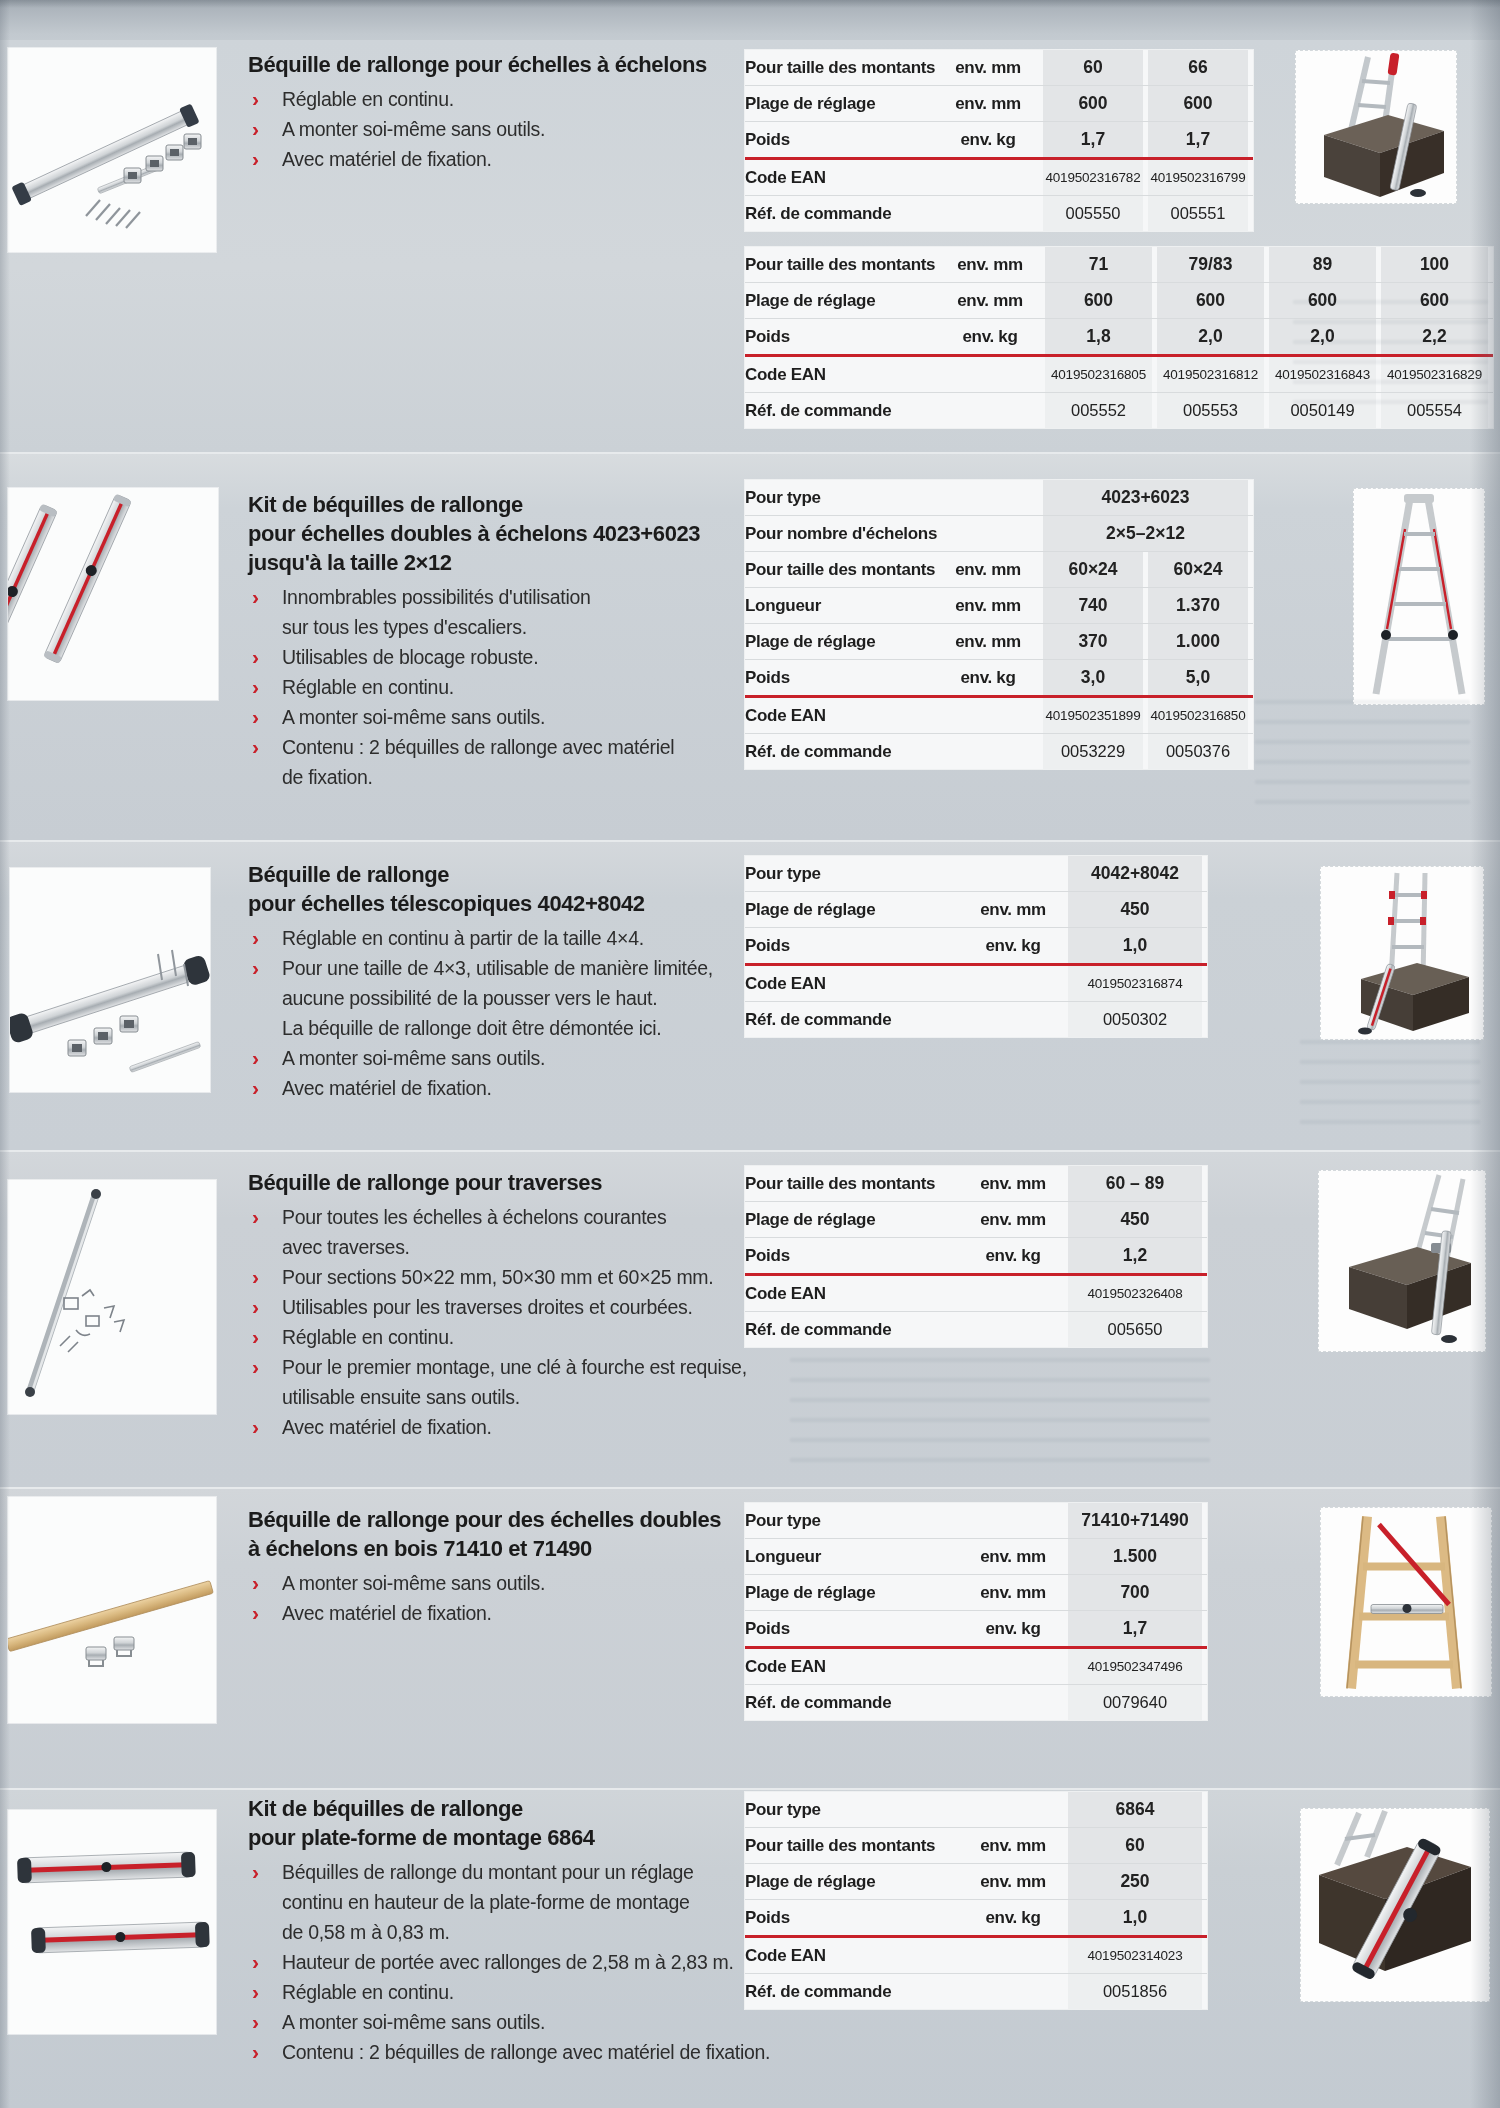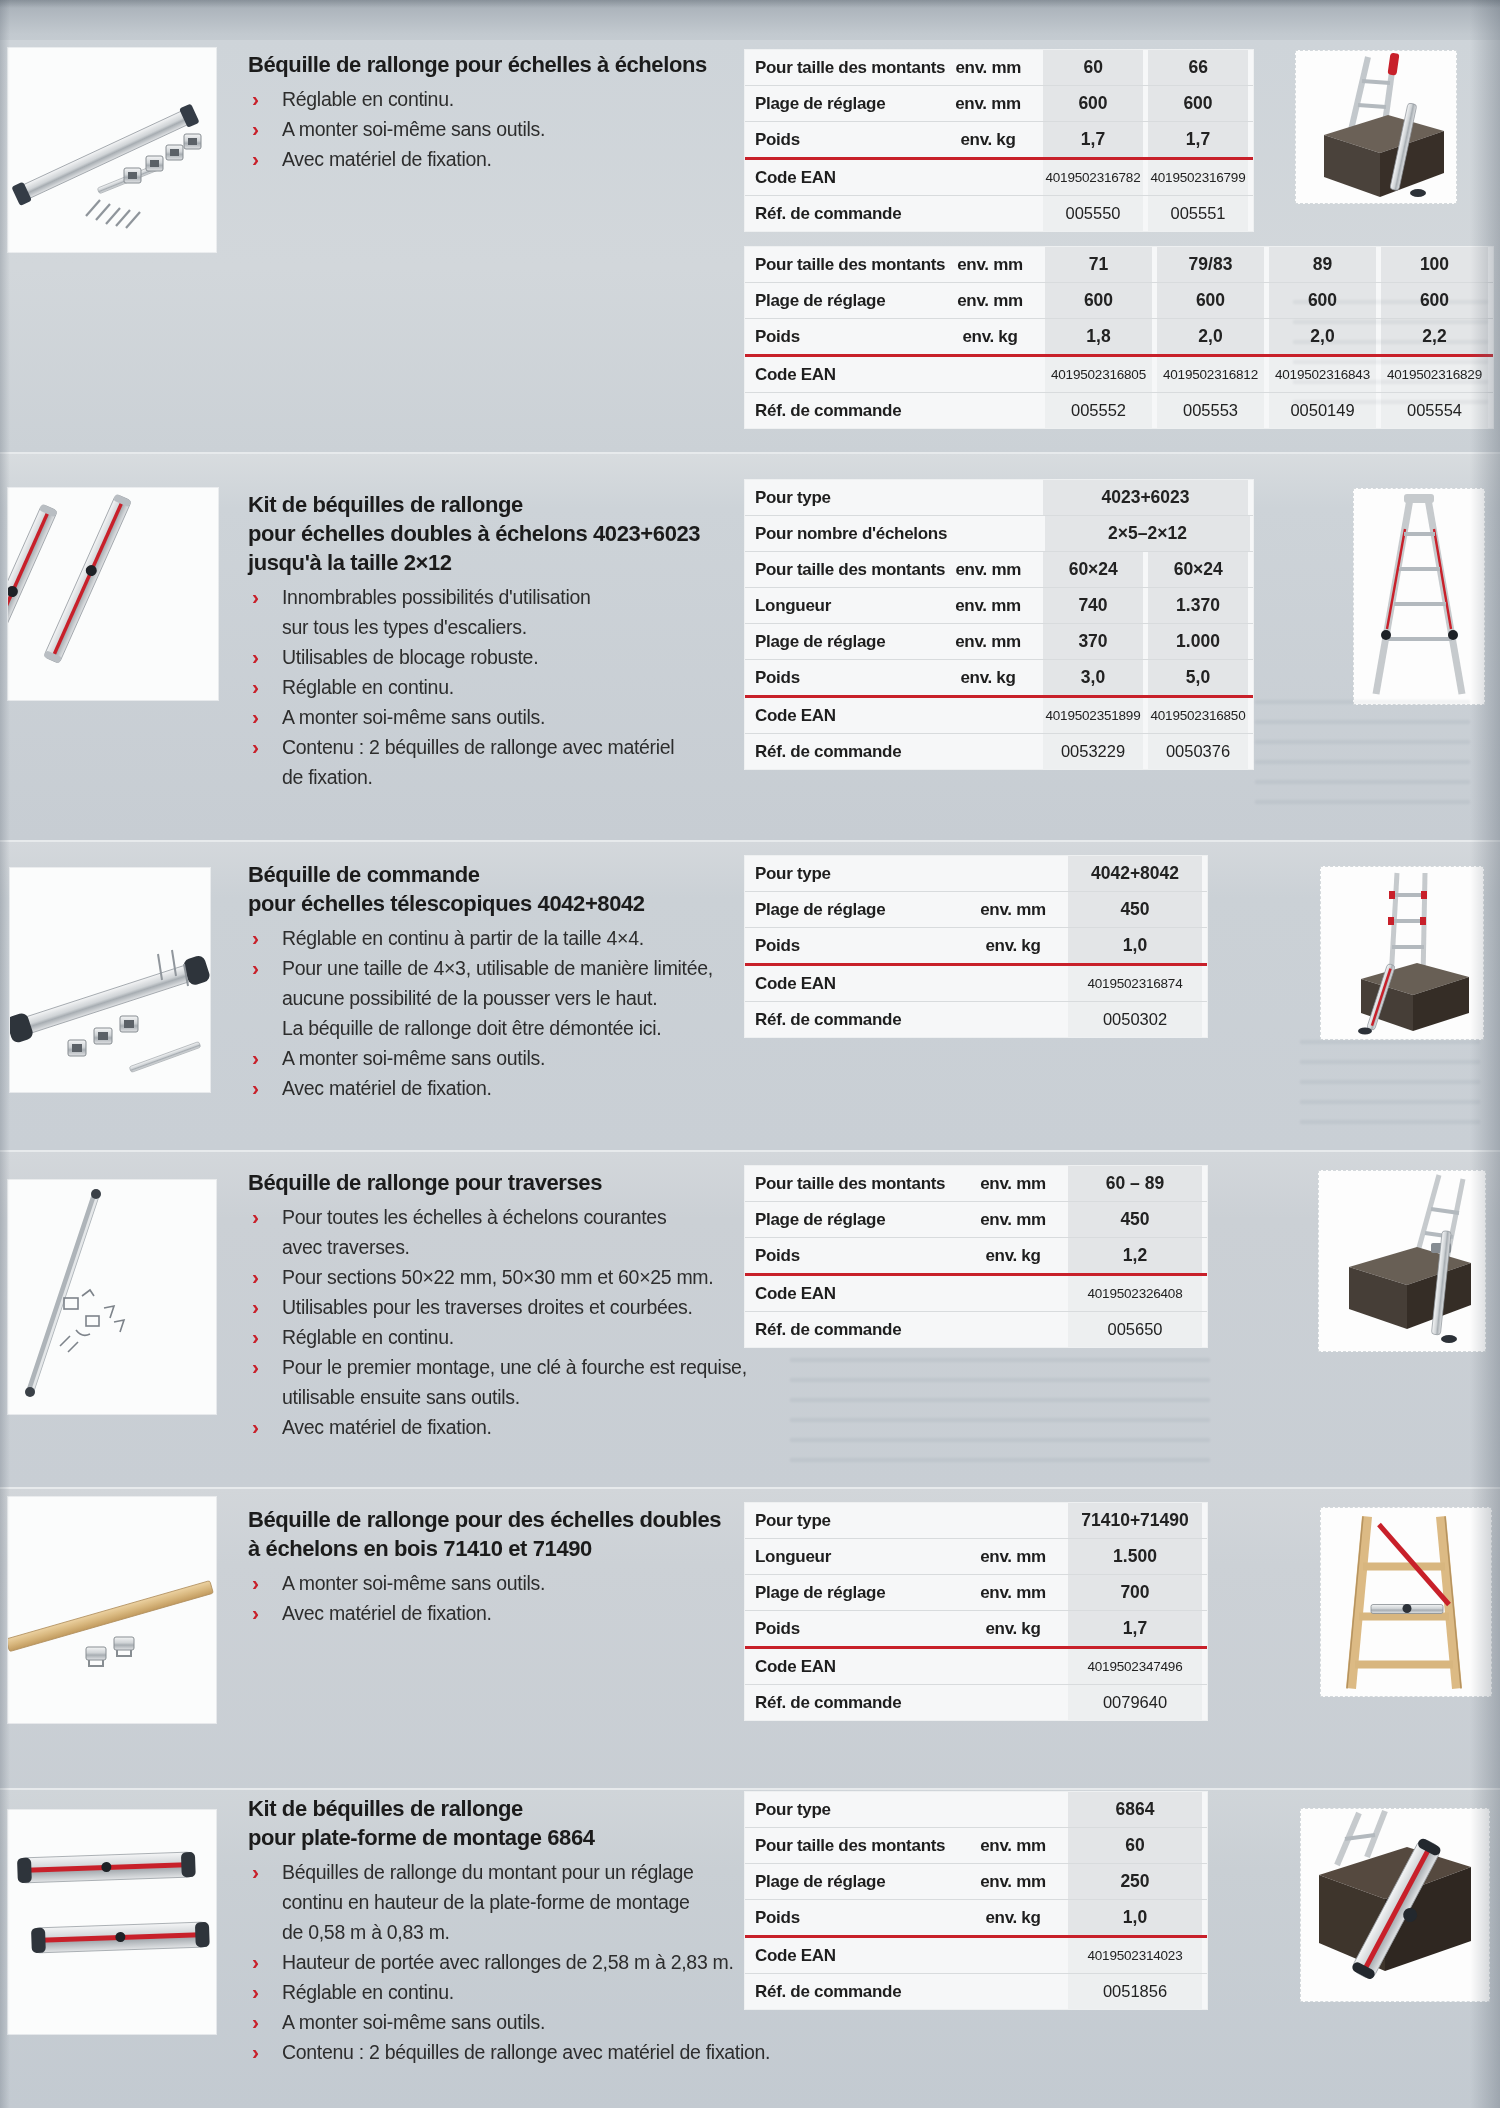--- a/index.html
+++ b/index.html
@@ -45,21 +45,21 @@
 
   
   .product-title{font-weight:bold;font-size:22px;line-height:29px;color:#1b1b1b;letter-spacing:-0.4px;margin:0 0 5px;}
   .feature-list{list-style:none;margin:3px 0 0;padding:0;}
   .feature{display:flex;}
   .bullet{color:#c8202a;font-weight:bold;font-size:21px;line-height:30px;width:30px;flex:none;padding-left:4px;}
   .bline{font-size:19.5px;line-height:30px;color:#2d2d2d;letter-spacing:-0.3px;white-space:nowrap;}
 
   
   .spec-table{background:#f6f7f8;box-shadow:0 0 0 1px #eef0f1;margin-bottom:16px;}
-  .srow{display:flex;align-items:center;height:35px;border-bottom:1px solid #d8dbdd;padding-left:10px;box-sizing:content-box;}
+  .srow{display:flex;align-items:center;height:35px;border-bottom:1px solid #d8dbdd;box-sizing:content-box;}
   .spec-table .srow:last-child{border-bottom:none;}
   .srow.redline{border-bottom:3px solid #c8202a;}
   .lbl{flex:1;font-weight:bold;font-size:17px;color:#1e1e1e;white-space:nowrap;letter-spacing:-0.3px;}
   .unit{width:86px;text-align:center;font-weight:bold;font-size:17px;color:#1e1e1e;padding-right:12px;flex:none;letter-spacing:-0.3px;white-space:nowrap;}
   .val{flex:none;align-self:stretch;display:flex;align-items:center;justify-content:center;background:#e3e5e7;margin-right:5px;font-size:17.5px;font-weight:bold;color:#222;}
   .cols2{width:508px}.cols4{width:748px}.cols1{width:462px}
   .cols2 .val{width:100px}.cols4 .val{width:107px}.cols1 .val{width:134px}
   .cols2 .val.spanall{width:205px}
   .srow.ean .val{font-size:13.5px;font-weight:normal;letter-spacing:-0.2px;background:#edeff0;}
   .srow.ref .val{font-size:16.5px;font-weight:normal;background:#edeff0;}
@@ -409,21 +409,21 @@
         <g transform="translate(110,148)">
             <rect width="18" height="16" rx="2" fill="url(#gSilver)" stroke="#878d92"></rect>
             <rect x="4" y="4" width="10" height="8" fill="#5b6167"></rect>
           </g>
       </g>
       <rect x="118" y="186" width="74" height="6" rx="2" transform="rotate(-20 155 189)" fill="url(#gSilver)" stroke="#9aa0a5" stroke-width="0.6"></rect>
     </svg>
   </div>
   <div class="textcol">
     <h2 class="product-title">
-        <div class="tline">Béquille de commande</div>
+        <div class="tline">Béquille de rallonge</div>
         <div class="tline">pour échelles télescopiques 4042+8042</div>
       </h2>
     <ul class="feature-list">
         <li class="feature">
           <span class="bullet">›</span>
           <div class="btext">
             <div class="bline">Réglable en continu à partir de la taille 4×4.</div>
           </div>
         </li>
         <li class="feature">

